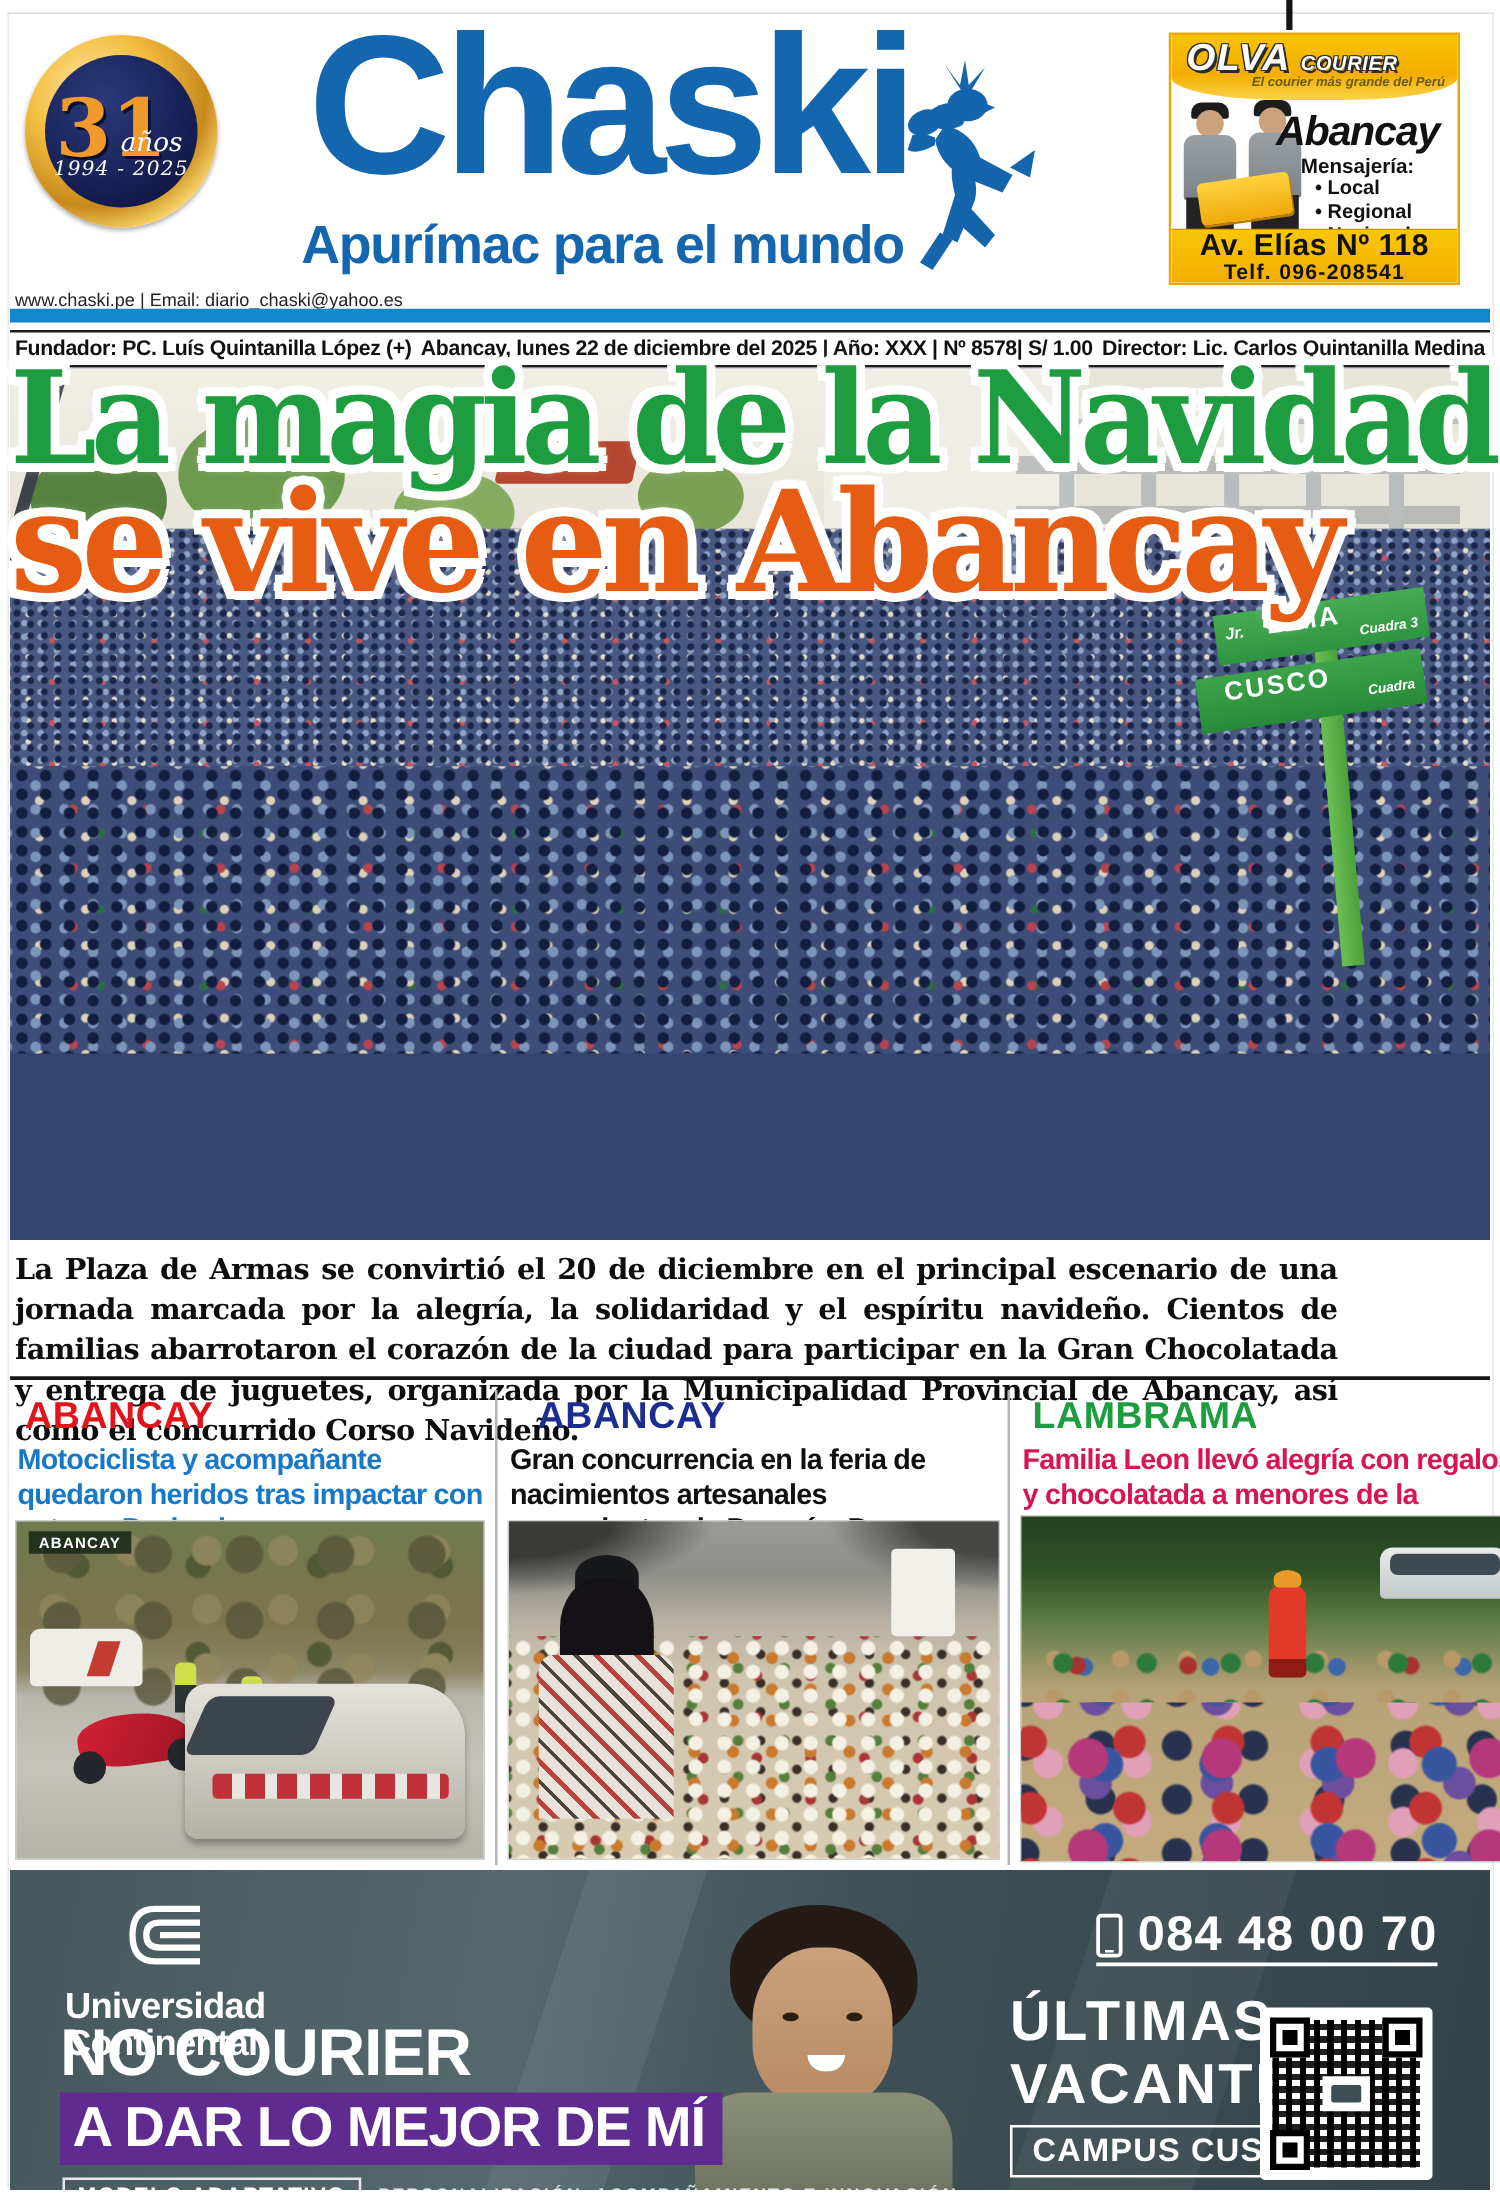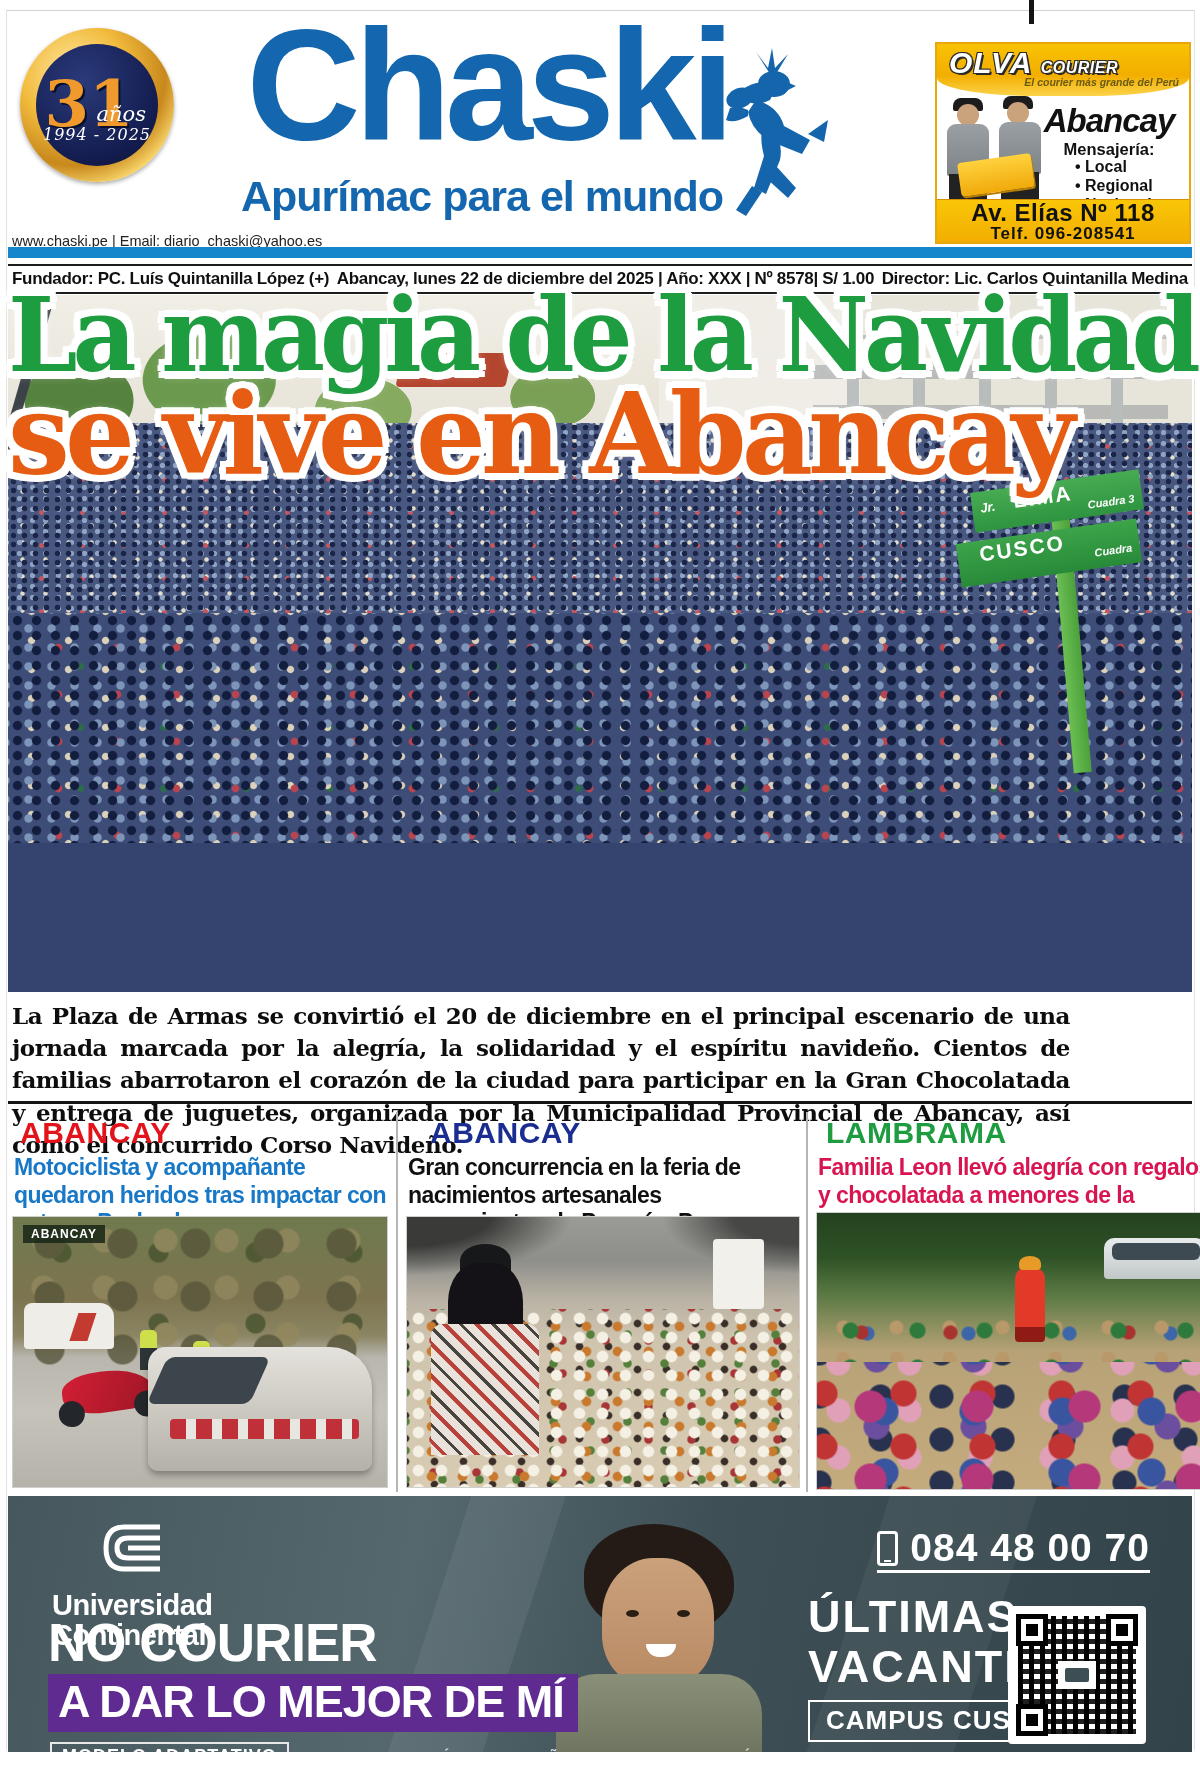--- a/index.html
+++ b/index.html
@@ -24,21 +24,21 @@
   .badge-years { position:absolute; left:0; right:0; bottom:22px; font-family:"DejaVu Serif", serif; font-style:italic;
     font-size:16px; color:#fff; letter-spacing:1px; }
   .contact-line { position:absolute; left:12px; top:233px; font-size:14.5px; color:#222; }
   .paper-title { position:absolute; left:200px; top:2px; width:575px; text-align:center; font-size:158px; line-height:1.05;
     font-weight:bold; color:#1467ae; letter-spacing:-6px; }
   .paper-tagline { position:absolute; left:202px; top:172px; width:560px; text-align:center; font-size:43px;
     font-weight:bold; color:#1467ae; letter-spacing:-1px; }
   .runner { position:absolute; left:712px; top:46px; }
 
   
-  .olva { position:absolute; left:935px; top:42px; width:256px; height:202px; border:2px solid #e9a80a;
+  .olva { position:absolute; left:935px; top:26px; width:233px; height:202px; border:2px solid #e9a80a;
     background:#fff; overflow:hidden; }
   .olva-band { position:absolute; left:0; top:0; right:0; height:52px;
     background:linear-gradient(180deg,#f8c203 0,#f3ae00 60%,#fbd34a 100%); border-bottom-left-radius:40% 18px; border-bottom-right-radius:40% 18px;}
   .olva-logo { position:absolute; left:12px; top:2px; font-size:30px; font-weight:bold; font-style:italic; color:#fff;
     letter-spacing:1px; text-shadow:2px 2px 0 #2b2b2b, -1px -1px 0 #2b2b2b, 1px -1px 0 #2b2b2b, -1px 1px 0 #2b2b2b; }
   .olva-logo-suffix { font-size:16px; letter-spacing:0.5px; }
   .olva-slogan { position:absolute; right:10px; top:32px; font-size:10.5px; font-style:italic; font-weight:bold; color:#6b5b12; }
   .olva-workers { position:absolute; left:4px; top:52px; width:110px; height:116px; }
   .worker-cap { position:absolute; width:30px; height:13px; background:#1c1c1c; border-radius:8px 8px 2px 2px; }
   .worker-head { position:absolute; width:22px; height:22px; background:#caa27c; border-radius:50%; }

